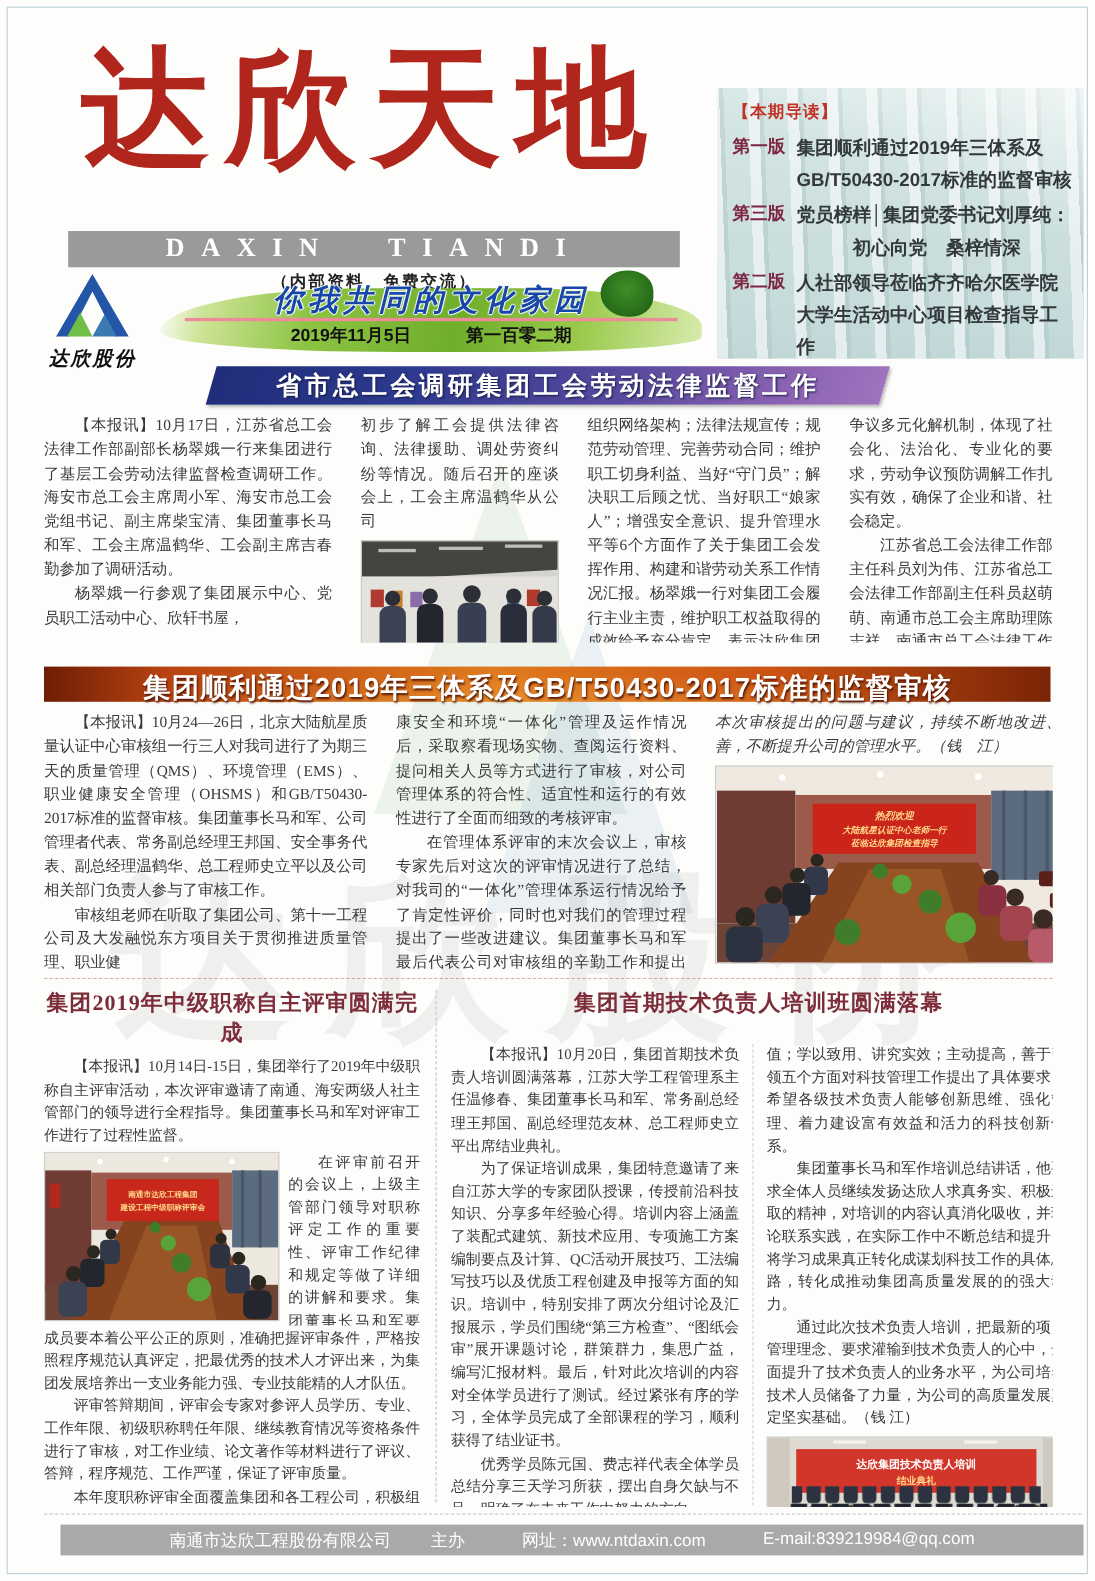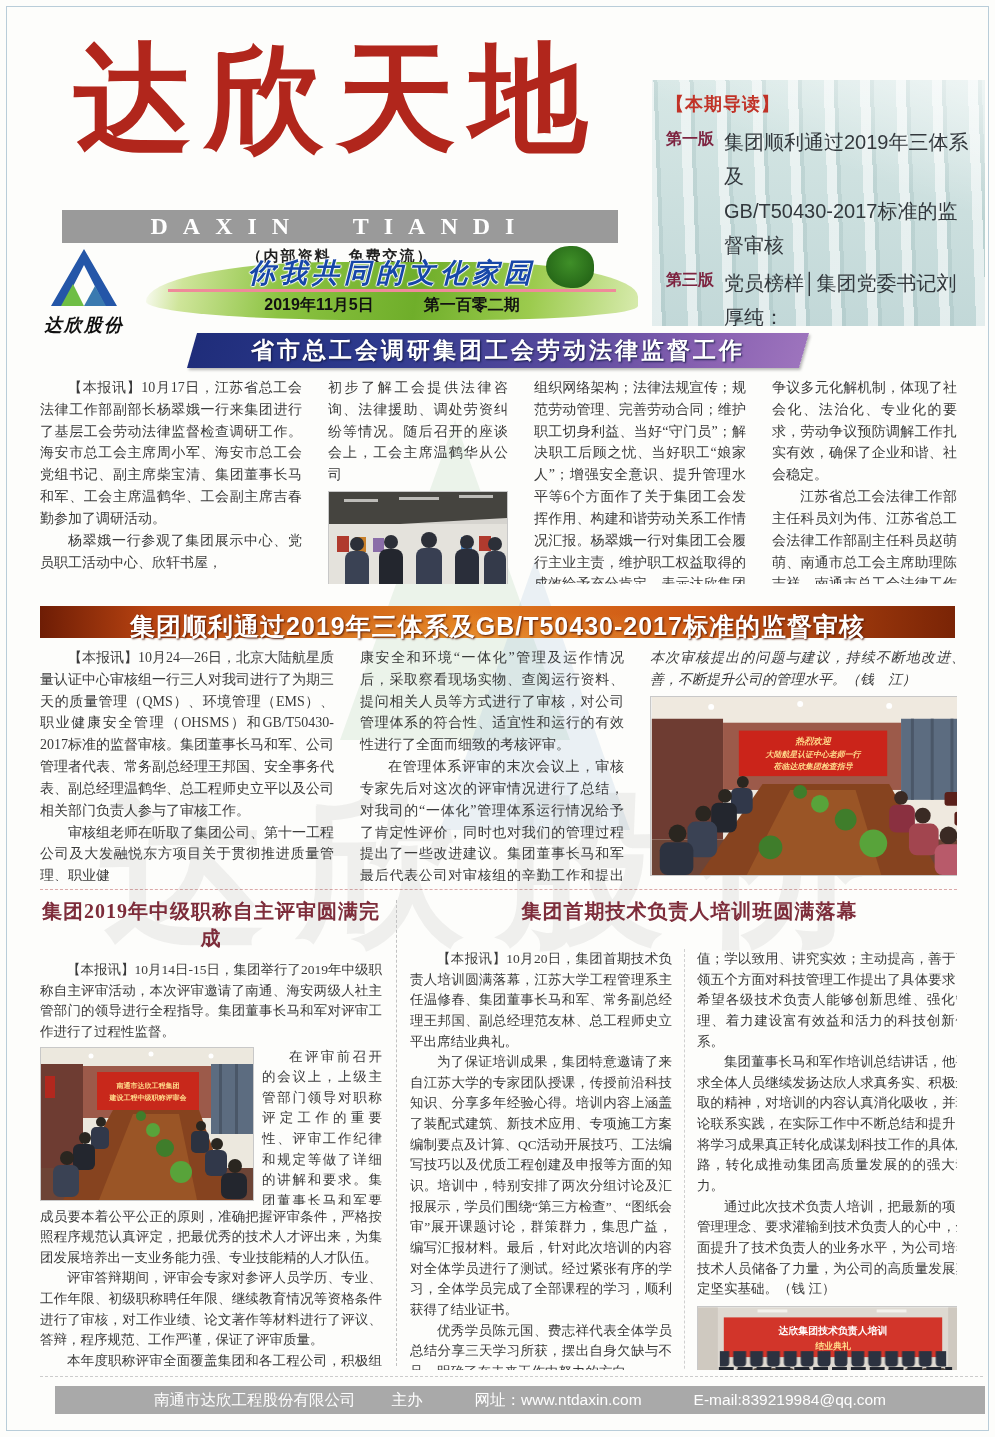--- a/index.html
+++ b/index.html
@@ -40,25 +40,25 @@
   .m-logo{position:absolute;left:24px;top:248px;width:120px;text-align:center;}
   .m-logo-label{font-size:18px;font-weight:bold;font-style:italic;color:#111;margin-top:1px;letter-spacing:2px;}
 
   
   .digest{position:absolute;left:652px;top:80px;width:333px;height:246px;box-sizing:border-box;
           padding:12px 10px 0 14px;overflow:hidden;
           background:
             linear-gradient(200deg,rgba(255,255,255,.6) 0%,rgba(255,255,255,0) 38%),
             repeating-linear-gradient(88deg,rgba(255,255,255,.55) 0 10px,rgba(150,180,180,.28) 10px 14px,rgba(255,255,255,0) 14px 36px),
             linear-gradient(180deg,#d6e7e5,#c2d8d8);}
-  .digest-title{color:#c13227;font-size:18px;font-weight:bold;letter-spacing:1px;margin-bottom:9px;
+  .digest-title{color:#c13227;font-size:15px;font-weight:bold;letter-spacing:1px;margin-bottom:9px;
                 font-family:"Liberation Sans","DejaVu Sans",sans-serif;}
   .digest-item{display:flex;margin-bottom:3px;font-family:"Liberation Sans","DejaVu Sans",sans-serif;}
   .digest-label{color:#7d2440;font-weight:bold;font-size:16px;flex:none;width:58px;line-height:1.72;}
-  .digest-text{font-size:20px;color:#33383d;font-weight:normal;line-height:1.72;white-space:pre-line;}
+  .digest-text{font-size:17px;color:#33383d;font-weight:bold;line-height:1.72;white-space:pre-line;}
 
   
   .a1banner{width:612px;height:35px;margin:7px auto 9px;transform:skewX(-16deg);
             background:linear-gradient(95deg,#1f2d7a 0%,#2e3a8e 30%,#5a4a9e 62%,#8a62b2 85%,#9d74bd 100%);
             box-shadow:2px 2px 3px rgba(0,0,0,.28);}
   .a1banner span{display:block;transform:skewX(16deg);color:#fff;text-align:center;font-size:23px;font-weight:bold;
                  line-height:35px;letter-spacing:3px;text-shadow:1px 1px 2px #141a45;}
   .a2banner{margin:22px 40px 9px;height:32px;text-align:center;line-height:40px;color:#fff;font-size:25px;font-weight:bold;
             letter-spacing:1px;font-family:"Liberation Sans","DejaVu Sans",sans-serif;
             text-shadow:1px 1px 2px #501503;

